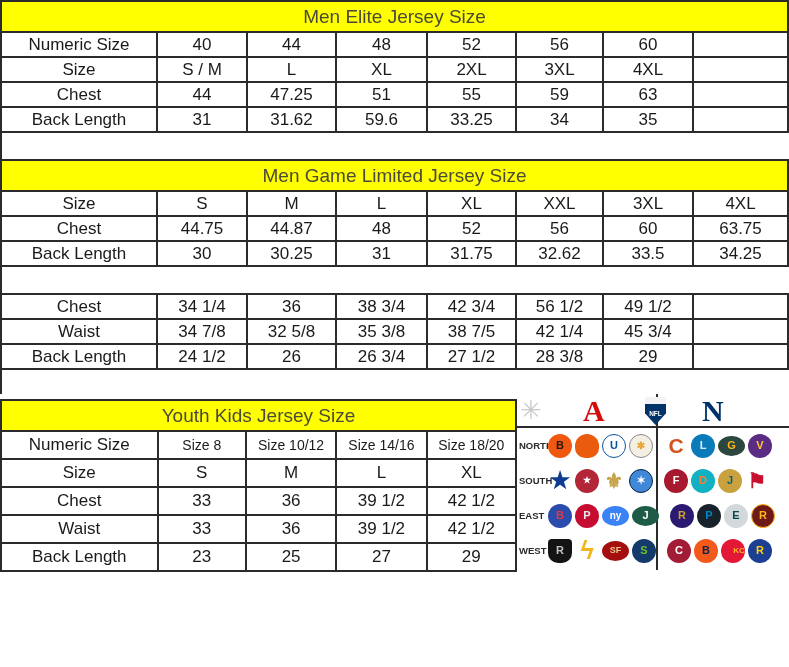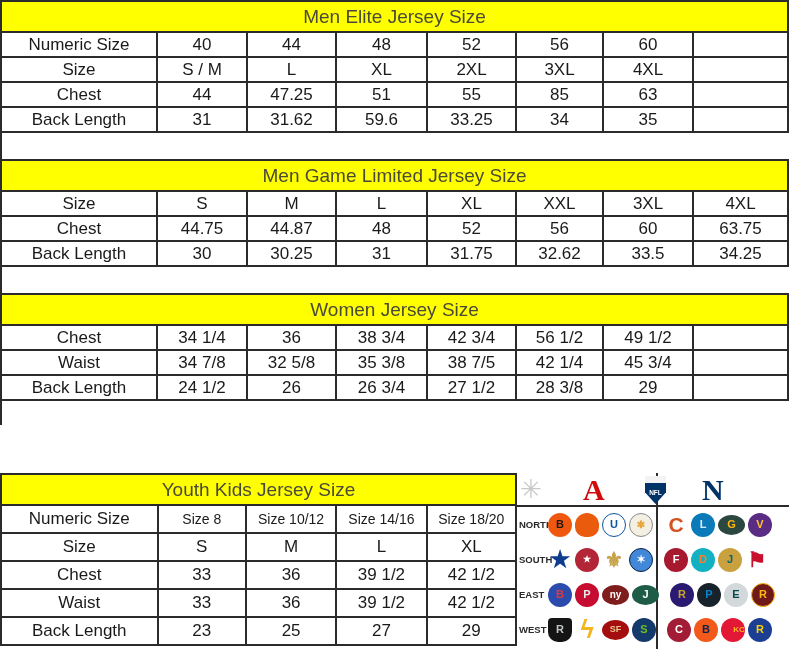--- a/index.html
+++ b/index.html
@@ -45,21 +45,21 @@
   }
   .t8 tr.data-row { height:25px; }
   .t5 tr.data-row { height:28px; }
   td.small-txt { font-size:14px; }
   .gap {
     border-left:2px solid #2b2b2b;
     height:26px;
     background:#fff;
   }
   .gap.last { height:24px; }
-  .bottom { display:flex; align-items:flex-start;margin-top:48px; }
+  .bottom { display:flex; align-items:flex-end; }
 
   
   .nfl-panel {
     position:relative;
     width:272px; height:178px;
     background:#fff;
     flex:none;
   }
   .v-div {
     position:absolute; left:139px; top:0;
@@ -145,21 +145,21 @@
           <td>3XL</td>
           <td>4XL</td>
           <td></td>
         </tr>
         <tr class="data-row">
           <td>Chest</td>
           <td>44</td>
           <td>47.25</td>
           <td>51</td>
           <td>55</td>
-          <td>85</td>
+          <td>59</td>
           <td>63</td>
           <td></td>
         </tr>
         <tr class="data-row">
           <td>Back Length</td>
           <td>31</td>
           <td>31.62</td>
           <td>59.6</td>
           <td>33.25</td>
           <td>34</td>
@@ -226,23 +226,20 @@
         <col style="width: 156px;">
         <col style="width: 90px;">
         <col style="width: 89px;">
         <col style="width: 91px;">
         <col style="width: 89px;">
         <col style="width: 87px;">
         <col style="width: 90px;">
         <col style="width: 95px;">
       </colgroup>
       <tbody>
-        <tr>
-          <td colspan="8" class="yellow">Women Jersey Size</td>
-        </tr>
         <tr class="data-row">
           <td>Chest</td>
           <td>34 1/4</td>
           <td>36</td>
           <td>38 3/4</td>
           <td>42 3/4</td>
           <td>56 1/2</td>
           <td>49 1/2</td>
           <td></td>
         </tr>
@@ -359,21 +356,21 @@
               <span class="logo" style="background: rgb(17, 177, 195); color: rgb(255, 127, 42);">D</span>
               <span class="logo" style="background: rgb(201, 161, 63); color: rgb(4, 100, 117);">J</span>
               <span class="logo plain" style="color: rgb(200, 16, 46); font-size: 21px;">⚑</span>
             </div>
           </div>
           <div class="nfl-row">
             <span class="div-label">EAST</span>
             <div class="logo-group afc">
               <span class="logo" style="background: rgb(43, 76, 173); color: rgb(224, 58, 62);">B</span>
               <span class="logo" style="background: rgb(198, 12, 48); color: rgb(232, 235, 238);">P</span>
-              <span class="logo oval" style="background: #7f1d1d; color: rgb(255, 255, 255); font-size: 10px;">ny</span>
+              <span class="logo oval" style="background: #3b82f6; color: rgb(255, 255, 255); font-size: 10px;">ny</span>
               <span class="logo oval" style="background: rgb(30, 92, 71); color: rgb(255, 255, 255);">J</span>
             </div>
             <div class="logo-group nfc">
               <span class="logo" style="background: rgb(43, 26, 113); color: rgb(201, 162, 39);">R</span>
               <span class="logo" style="background: rgb(24, 34, 43); color: rgb(0, 133, 202);">P</span>
               <span class="logo" style="background: rgb(211, 216, 218); color: rgb(3, 73, 79);">E</span>
               <span class="logo" style="background: rgb(110, 26, 26); color: rgb(255, 182, 18); border: 1.5px solid rgb(255, 182, 18);">R</span>
             </div>
           </div>
           <div class="nfl-row">

